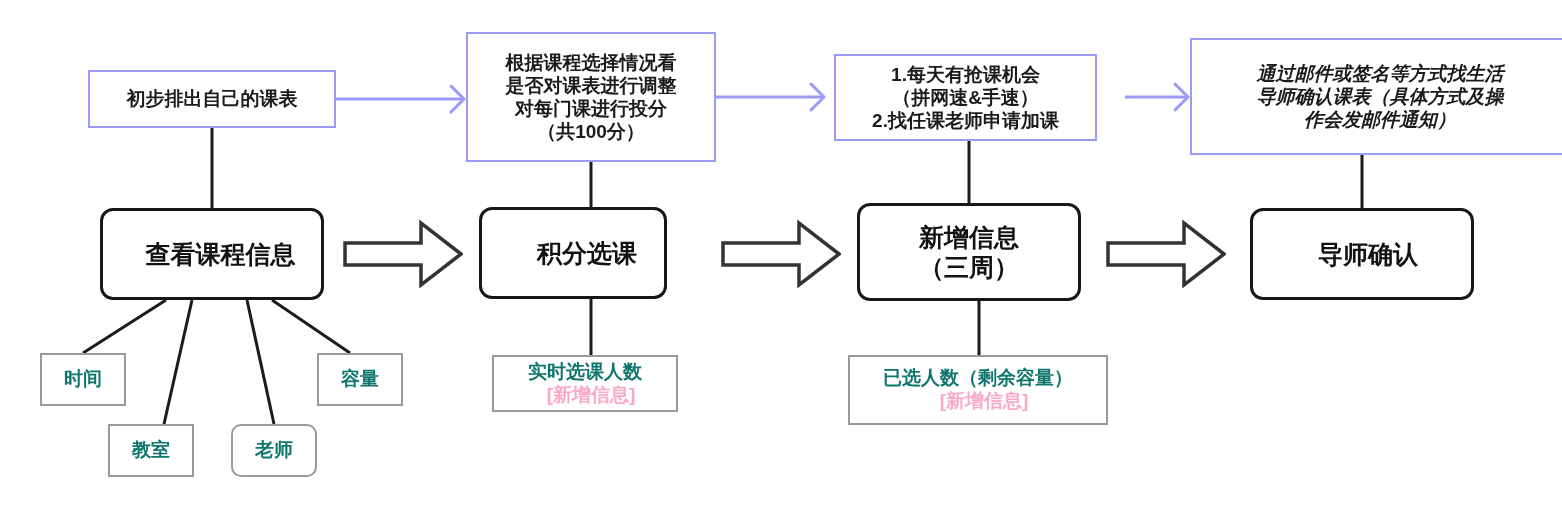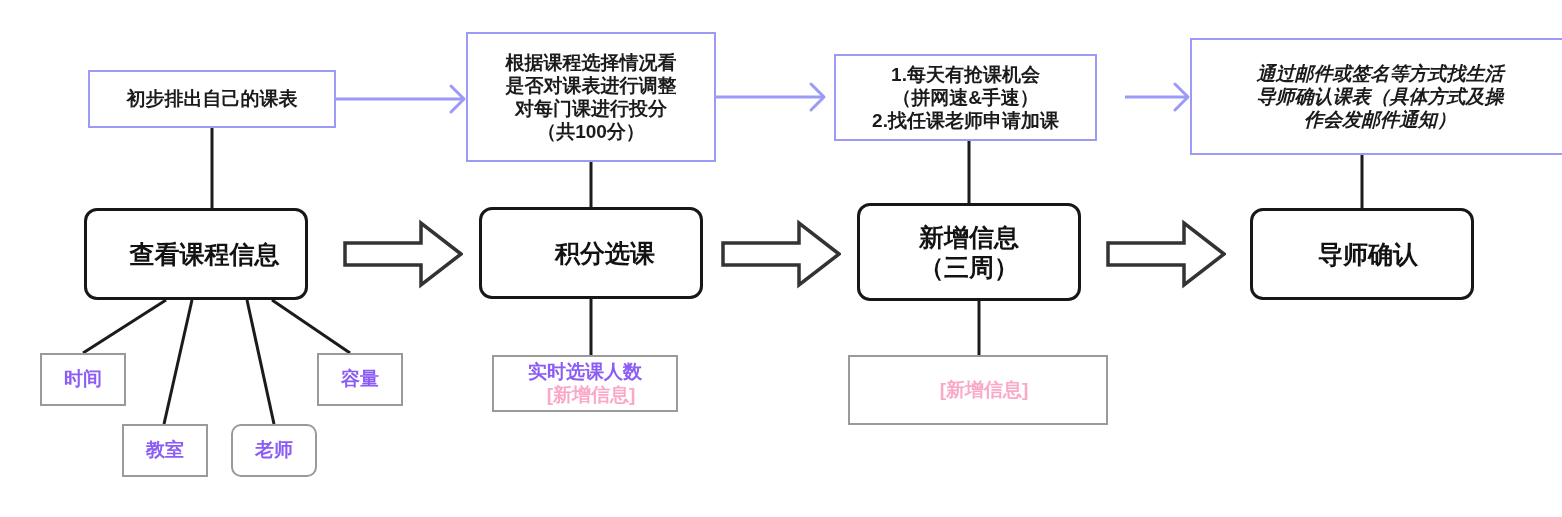--- a/index.html
+++ b/index.html
@@ -74,21 +74,21 @@
     border: 2.5px solid #9a9a9a;
     display: flex;
     flex-direction: column;
     align-items: center;
     justify-content: center;
     text-align: center;
     z-index: 4;
   }
   .attr-box .txt {
     font-weight: bold;
-    color: #8b5cf6;
+    color: #0f766e;
     line-height: 1.2;
     white-space: pre-line;
   }
   .attr-box .tag {
     font-weight: bold;
     color: #fba8c8;
     line-height: 1.2;
     padding-left: 12px;
   }
 
@@ -160,50 +160,51 @@
         </svg></div>
       <div class="block-arrow" style="left: 721px; top: 219px; width: 120px; height: 70px;"><svg viewBox="0 0 120 70" width="120" height="70">
           <polygon points="2,24 78,24 78,4 118,35 78,66 78,46 2,46" fill="#ffffff" stroke="#333333" stroke-width="3.5" stroke-linejoin="miter"></polygon>
         </svg></div>
       <div class="block-arrow" style="left: 1106px; top: 219px; width: 120px; height: 70px;"><svg viewBox="0 0 120 70" width="120" height="70">
           <polygon points="2,24 78,24 78,4 118,35 78,66 78,46 2,46" fill="#ffffff" stroke="#333333" stroke-width="3.5" stroke-linejoin="miter"></polygon>
         </svg></div>
     </div>
 
   <div id="processes-layer">
-      <div class="proc-box" style="left: 84px; top: 208px; width: 224px; height: 92px; padding-left: 17px;">
+      <div class="proc-box" style="left: 100px; top: 208px; width: 224px; height: 92px; padding-left: 17px;">
         <span class="txt" style="font-size: 25px;">查看课程信息</span>
       </div>
-      <div class="proc-box" style="left: 479px; top: 207px; width: 224px; height: 92px; padding-left: 28px;">
+      <div class="proc-box" style="left: 479px; top: 207px; width: 188px; height: 92px; padding-left: 28px;">
         <span class="txt" style="font-size: 25px;">积分选课</span>
       </div>
       <div class="proc-box" style="left: 857px; top: 203px; width: 224px; height: 98px;">
         <span class="txt" style="font-size: 25px;">新增信息
 （三周）</span>
       </div>
       <div class="proc-box" style="left: 1250px; top: 208px; width: 224px; height: 92px;">
         <span class="txt" style="font-size: 25px; margin-left: 12px;">导师确认</span>
       </div>
     </div>
 
   <div id="attributes-layer">
       <div class="attr-box" style="left: 40px; top: 353px; width: 86px; height: 53px;">
         <span class="txt" style="font-size: 19px;">时间</span>
       </div>
-      <div class="attr-box" style="left: 122px; top: 424px; width: 86px; height: 53px; font-family: Liberation Serif, serif;">
+      <div class="attr-box" style="left: 108px; top: 424px; width: 86px; height: 53px; font-family: Liberation Serif, serif;">
         <span class="txt" style="font-size: 19px;">教室</span>
       </div>
       <div class="attr-box" style="left: 231px; top: 424px; width: 86px; height: 53px; border-radius: 10px;">
         <span class="txt" style="font-size: 19px;">老师</span>
       </div>
       <div class="attr-box" style="left: 317px; top: 353px; width: 86px; height: 53px;">
         <span class="txt" style="font-size: 19px;">容量</span>
       </div>
       <div class="attr-box" style="left: 492px; top: 355px; width: 186px; height: 57px;">
         <span class="txt" style="font-size: 19px;">实时选课人数</span>
         <span class="tag" style="font-size: 19px;">[新增信息]</span>
       </div>
       <div class="attr-box" style="left: 848px; top: 355px; width: 260px; height: 70px;">
+        <span class="txt" style="font-size: 19px;">已选人数（剩余容量）</span>
         <span class="tag" style="font-size: 19px;">[新增信息]</span>
       </div>
     </div>
 
 </div>
 
 </body></html>

